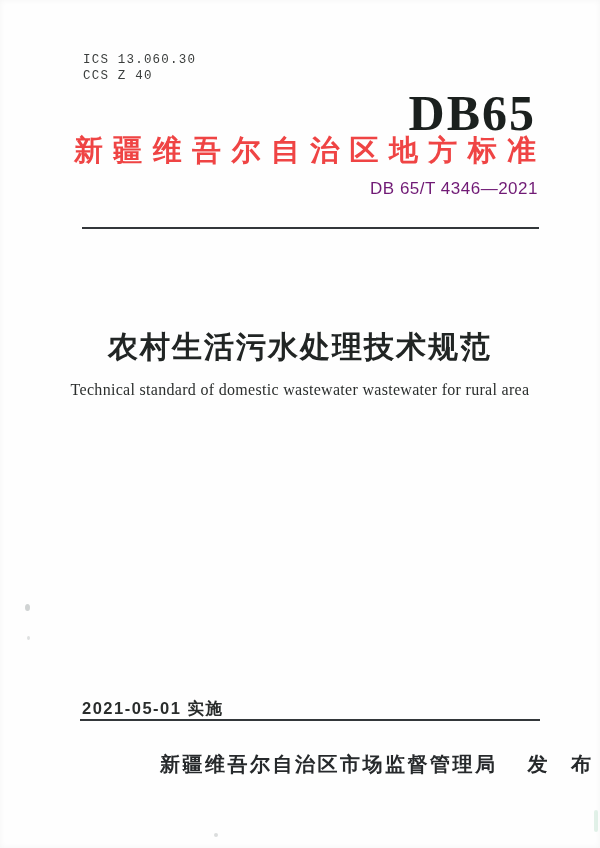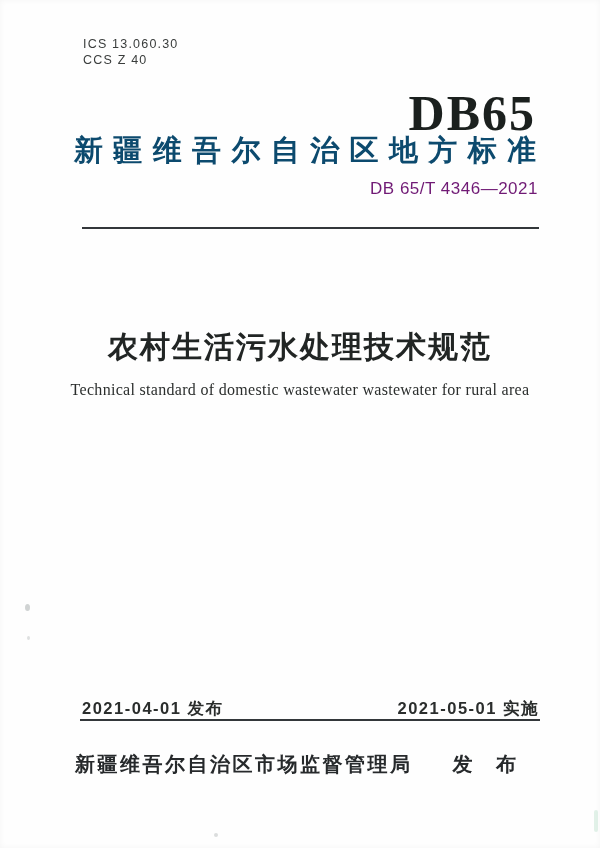--- a/index.html
+++ b/index.html
@@ -16,26 +16,27 @@
     background: #fefefe;
     color: #26292b;
     overflow: hidden;
     box-shadow: inset 0 0 6px rgba(0,0,0,0.04);
   }
 
   
   .ics-block {
     position: absolute;
     left: 83px;
-    top: 36px;
+    top: 52px;
     font-size: 12.5px;
     line-height: 16px;
     letter-spacing: 1.2px;
     color: #3a3d3c;
     font-weight: 500;
+    font-family: Liberation Mono, monospace;
   }
 
   
   .logo {
     position: absolute;
     top: 68px;
     right: 64px;
     font-family: "Liberation Serif", serif;
     font-weight: bold;
     font-size: 50px;
@@ -46,21 +47,21 @@
   }
 
   
   .category-title {
     position: absolute;
     left: 74px;
     top: 133px;
     width: 462px;
     font-size: 29px;
     font-weight: 600;
-    color: #0c4a6e;
+    color: #ef4444;
     text-align: justify;
     text-align-last: justify;
     line-height: 34px;
   }
 
   
   .standard-number {
     position: absolute;
     top: 179px;
     right: 62px;
@@ -126,23 +127,23 @@
     color: #2a2d2c;
   }
 
   
   .publisher-row {
     position: absolute;
     left: 0;
     right: 0;
     top: 751px;
     display: flex;
-    justify-content: center;
+    justify-content: flex-end;
     align-items: baseline;
-    gap: 40px;
+    gap: 30px;
     font-size: 20px;
     font-weight: 700;
     letter-spacing: 2.5px;
     color: #26292b;
   }
   .publish-word {
     letter-spacing: 9px;
   }
 
   
@@ -172,21 +173,20 @@
 
   <div class="standard-number">DB 65/T 4346—2021</div>
 
   <div class="rule rule-top"></div>
 
   <div class="title-cn">农村生活污水处理技术规范</div>
 
   <div class="title-en">Technical standard of domestic wastewater wastewater for rural area</div>
 
   <div class="dates-row">
-    <span>2021-04-01 发布</span>
     <span>2021-05-01 实施</span>
   </div>
 
   <div class="rule rule-bottom"></div>
 
   <div class="publisher-row">
     <span>新疆维吾尔自治区市场监督管理局</span>
     <span class="publish-word">发 布</span>
   </div>
 

